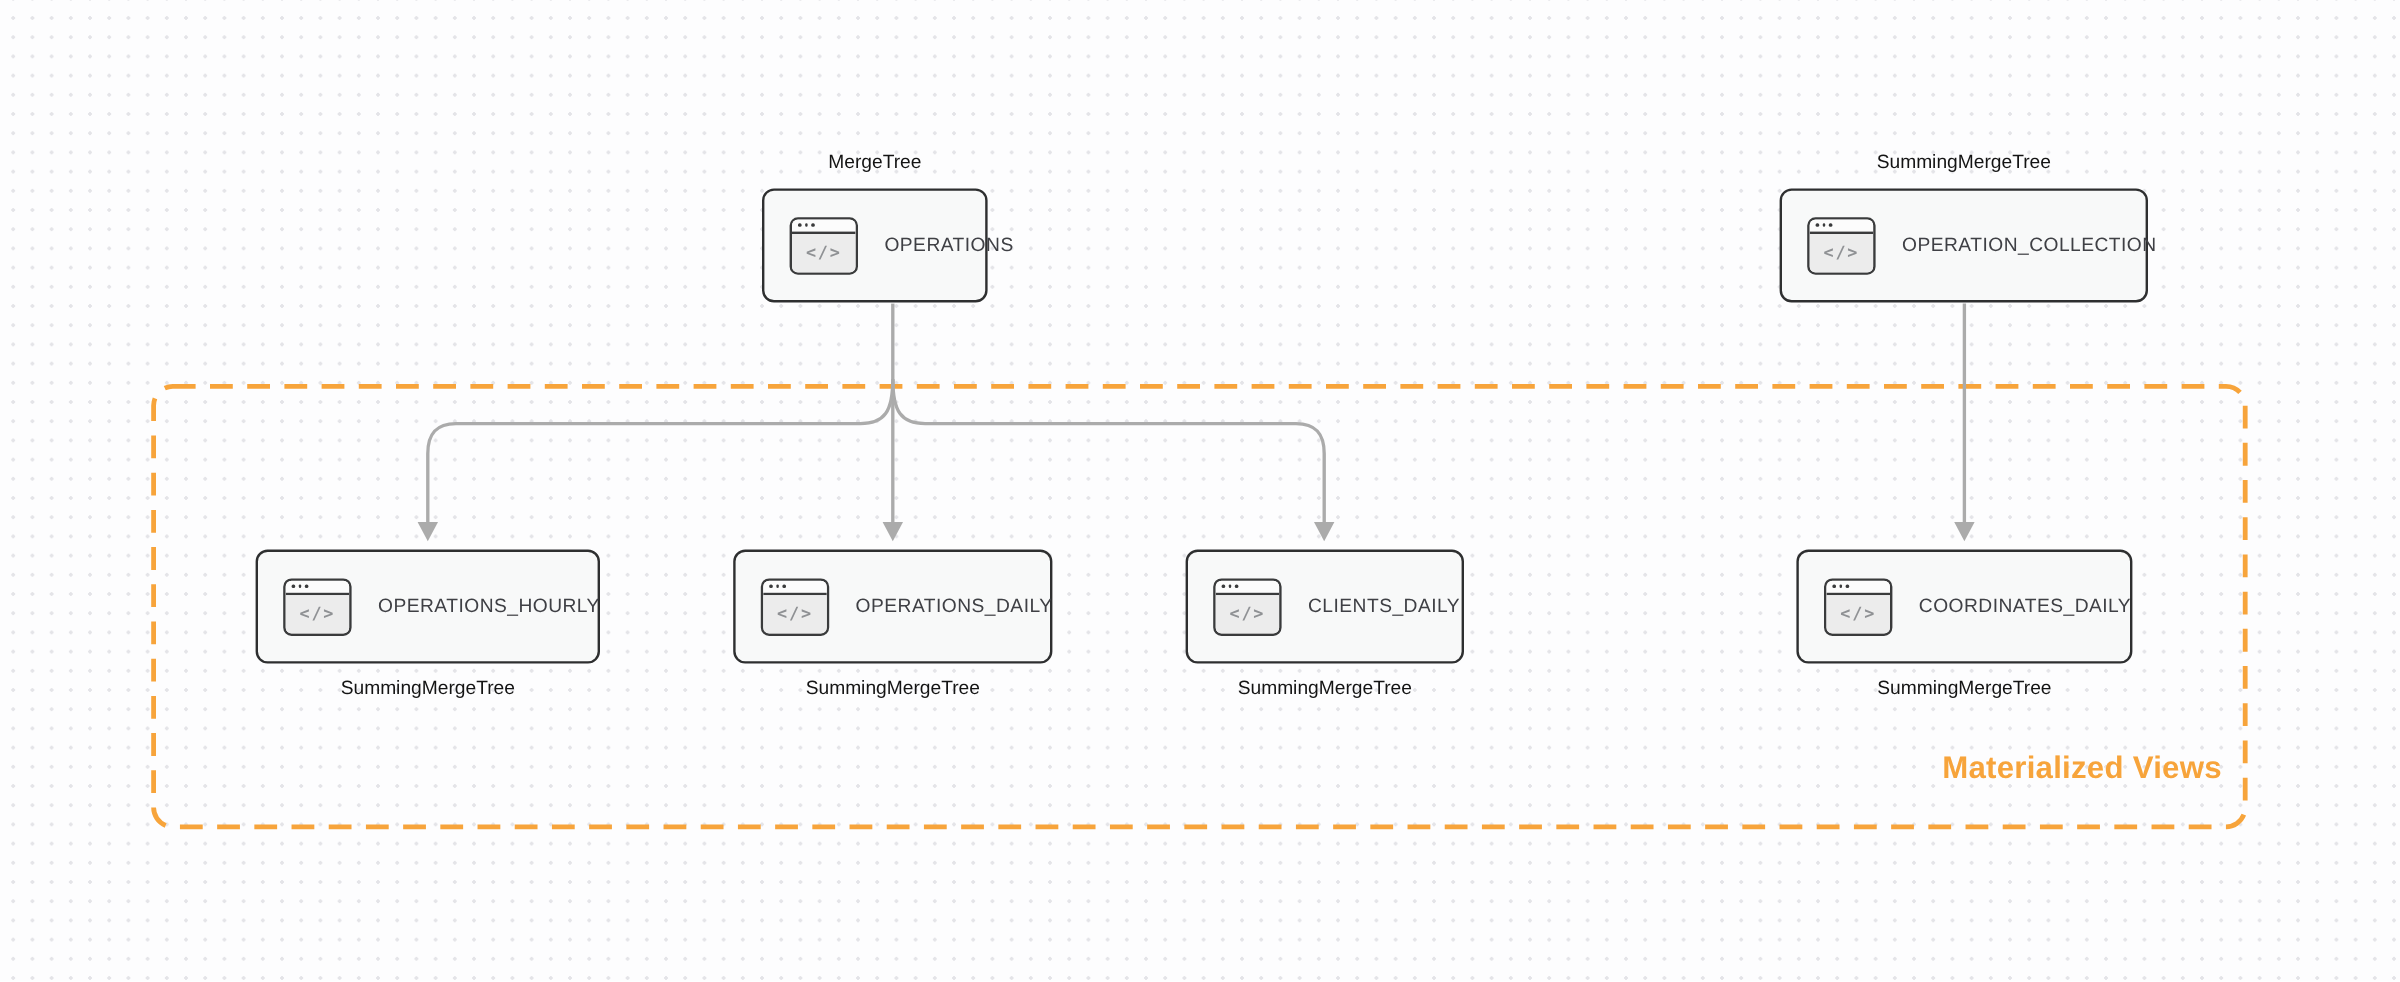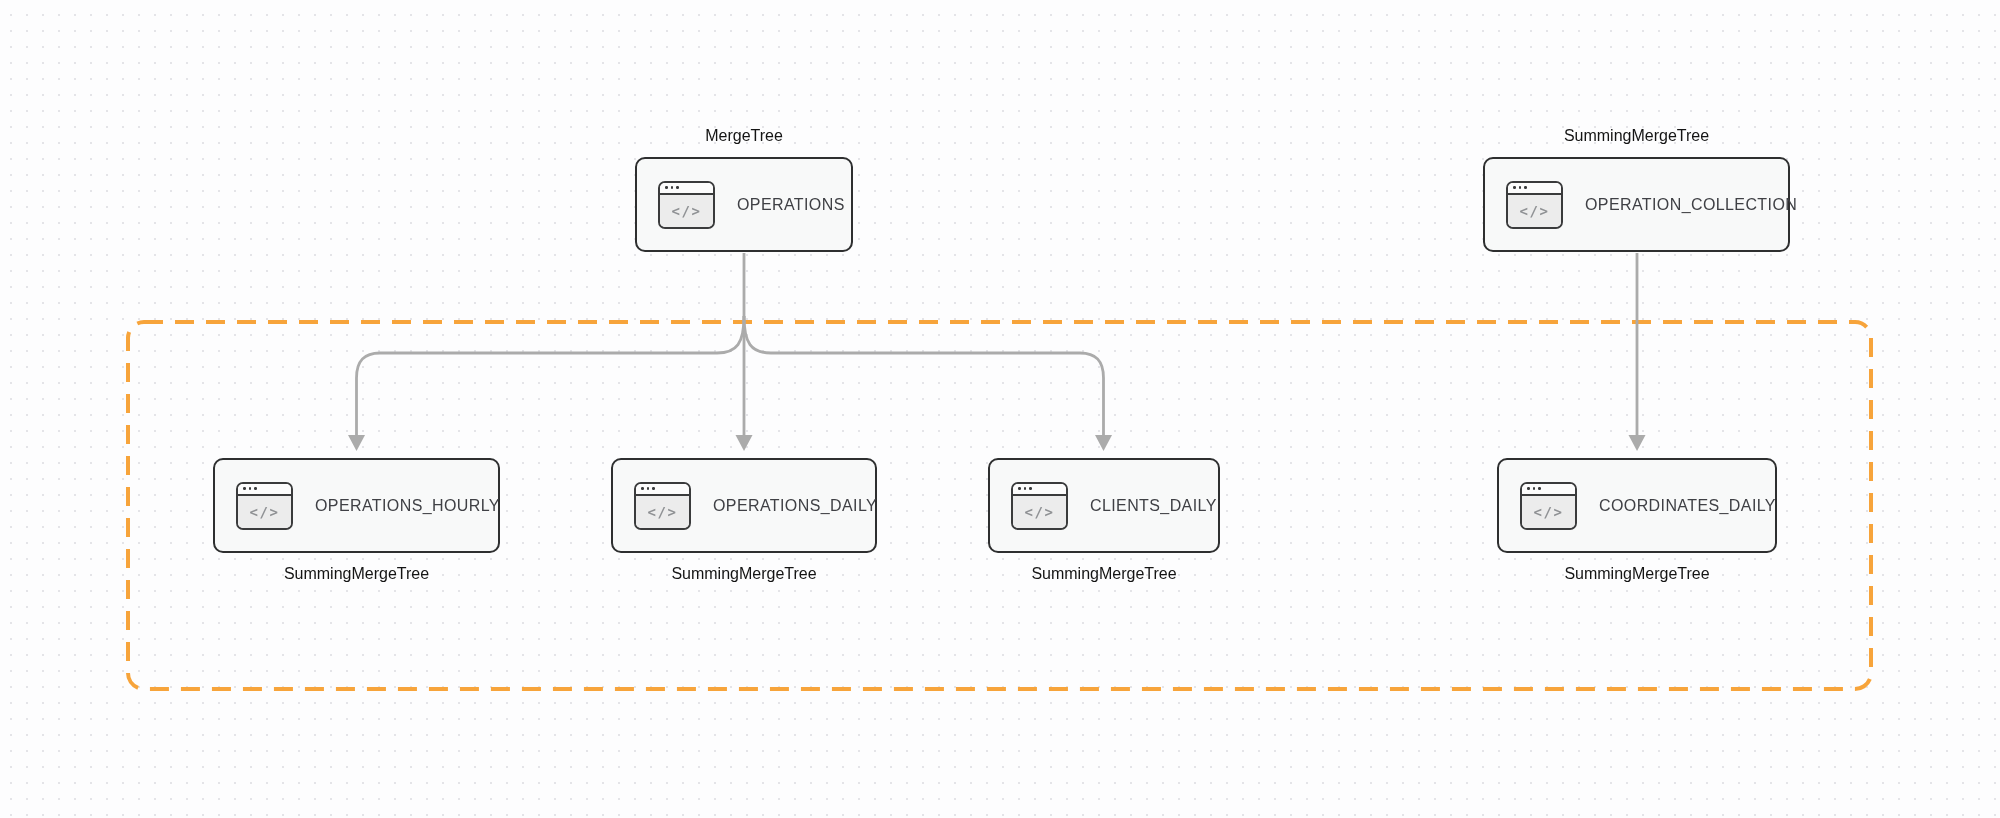--- a/index.html
+++ b/index.html
@@ -56,21 +56,21 @@
     height:10px;flex:0 0 10px;border-bottom:2px solid #3A3B3C;background:#FCFCFC;
     display:flex;align-items:center;gap:3px;padding-left:5px;
   }
   .win-bar i{display:block;width:2.6px;height:2.6px;border-radius:50%;background:#3A3B3C;}
   .win-body{
     flex:1;background:#ECECEC;display:flex;align-items:center;justify-content:center;
     color:var(--icon-glyph);font-size:14px;font-weight:700;letter-spacing:1.5px;
     font-family:"DejaVu Sans Mono","Liberation Mono",monospace;
   }
   
-  .g-operations{left:635px;top:126px;width:218px;}
+  .g-operations{left:635px;top:126px;width:188px;}
   .g-operation-collection{left:1483px;top:126px;width:307px;}
   .g-operations-hourly{left:213px;top:458px;width:287px;}
   .g-operations-daily{left:611px;top:458px;width:266px;}
   .g-clients-daily{left:988px;top:458px;width:232px;}
   .g-coordinates-daily{left:1497px;top:458px;width:280px;}
 </style>
 </head>
 <body>
 
 <div class="canvas">
@@ -93,20 +93,21 @@
       <path class="edge" d="M744 316 C744 343 751 353 771 353 L1080 353 C1096 353 1103.5 361 1103.5 378 L1103.5 436"></path>
       <polygon class="arrowhead" points="1095,435 1112,435 1103.5,451"></polygon>
     </g>
 
     <g>
       <path class="edge" d="M1637 253 L1637 436"></path>
       <polygon class="arrowhead" points="1628.5,435 1645.5,435 1637,451"></polygon>
     </g>
   </svg>
 
+  <div class="region-label">Materialized Views</div>
 
   <div class="node-group top g-operations">
     <div class="engine-label">MergeTree</div>
     <div class="node-box">
       <div class="win-icon">
         <div class="win-bar">
             <i></i>
             <i></i>
             <i></i>
           </div>

